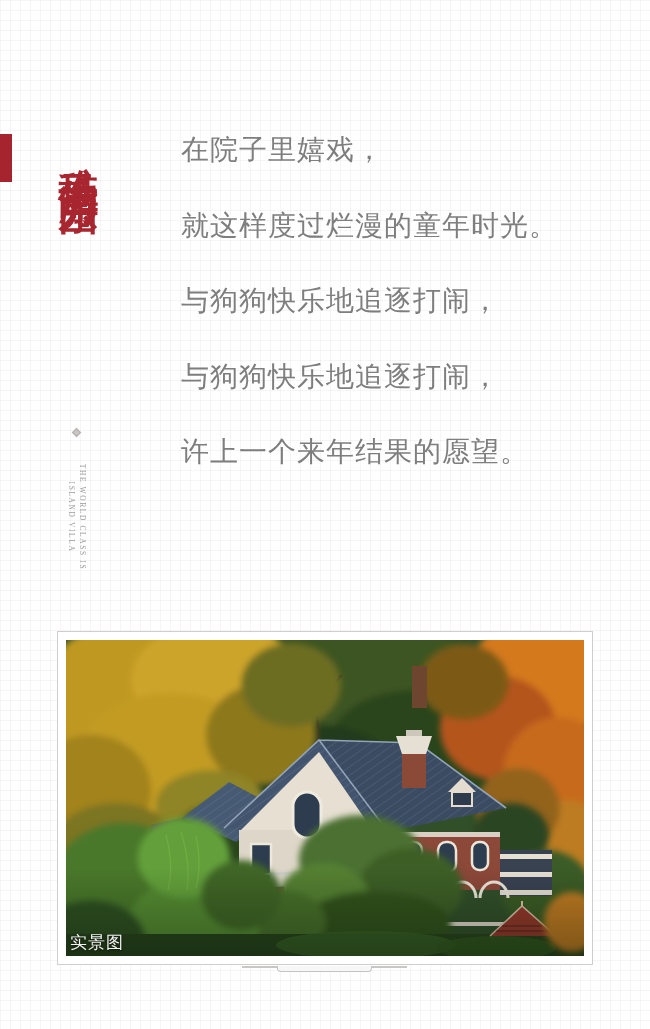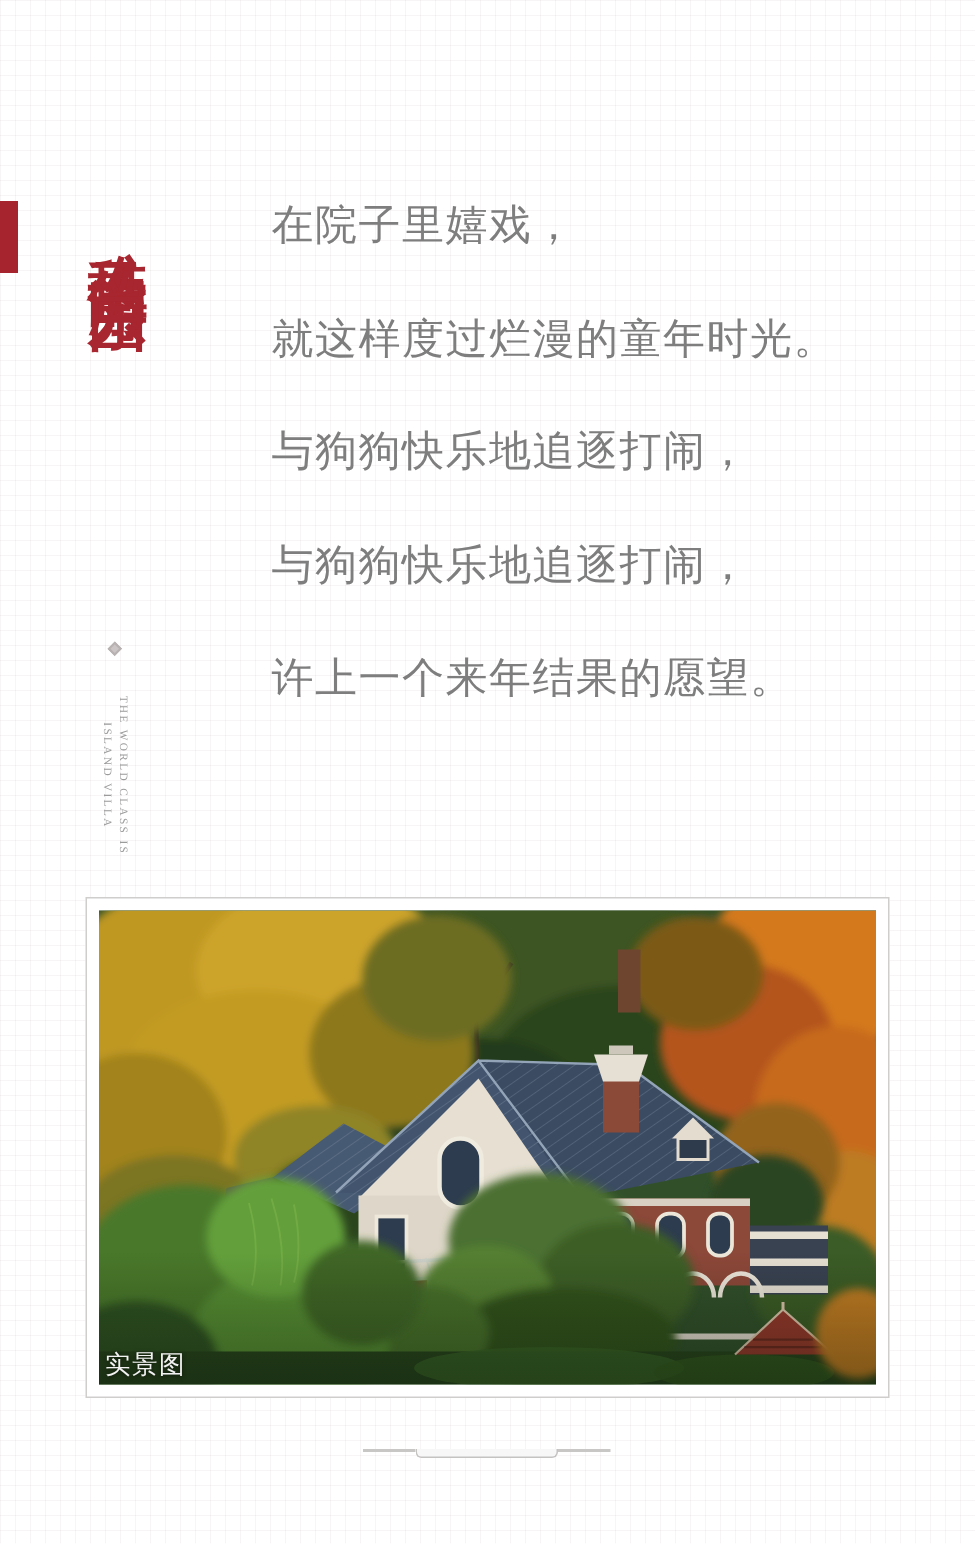--- a/index.html
+++ b/index.html
@@ -41,21 +41,21 @@
     font-family:"Liberation Serif","DejaVu Serif",serif;
     font-size:7.5px; letter-spacing:1.6px; line-height:11px;
     color:#9b9b9b; text-align:center; white-space:nowrap;
   }
   .poem{
     position:absolute; left:181px; top:112px;
     font-size:28px; letter-spacing:1px;
     color:#7e7e7e; line-height:75.5px; white-space:nowrap;
   }
   .photo-frame{
-    position:absolute; left:57px; top:598px;
+    position:absolute; left:57px; top:631px;
     width:536px; height:334px;
     background:#ffffff; border:1px solid #d0cdcd; padding:8px;
   }
   .photo{
     position:relative; width:518px; height:316px; overflow:hidden; background:#31502a;
   }
   .photo svg{ display:block; width:518px; height:316px; }
   .photo-label{
     position:absolute; left:4px; bottom:2px;
     color:#f2f2f2; font-size:17px; letter-spacing:1px;

